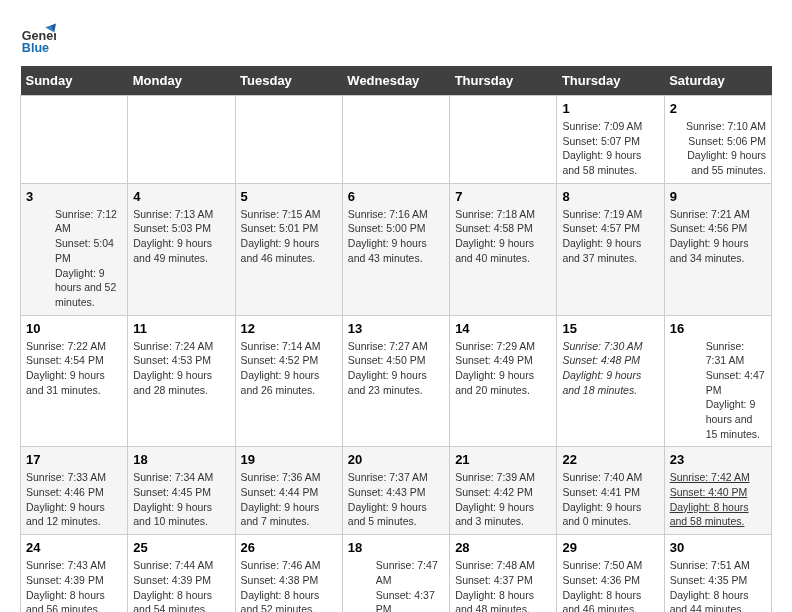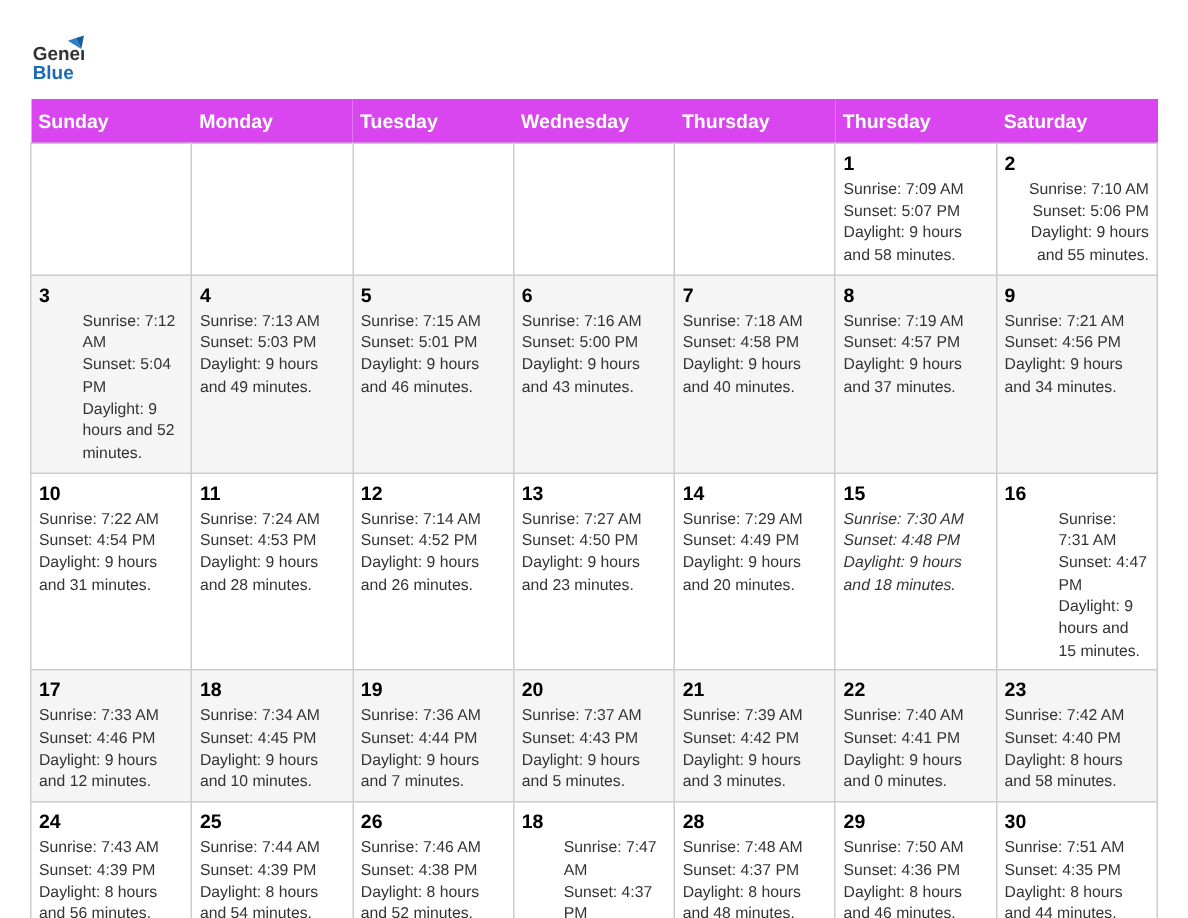--- a/index.html
+++ b/index.html
@@ -36,21 +36,21 @@
     .location-subtitle {
       font-size: 16px;
       color: #555;
     }
     table {
       width: 100%;
       border-collapse: collapse;
       font-size: 11px;
     }
     thead tr th {
-      background-color: #d946ef;
+      background-color: #404040;
       color: #fff;
       padding: 7px 5px;
       text-align: left;
       font-size: 13px;
       font-weight: bold;
     }
     tbody tr td {
       border: 1px solid #ccc;
       vertical-align: top;
       padding: 5px;
@@ -253,21 +253,21 @@
 Daylight: 9 hours and 3 minutes.</div>
           </td>
           <td>
             <span class="day-number">22</span>
             <div class="day-info" style="white-space: pre-line;">Sunrise: 7:40 AM
 Sunset: 4:41 PM
 Daylight: 9 hours and 0 minutes.</div>
           </td>
           <td>
             <span class="day-number">23</span>
-            <div class="day-info" style="white-space: pre-line;">Sunrise: 7:42 AM
+            <div class="day-info" style="white-space: pre-line; text-decoration: underline;">Sunrise: 7:42 AM
 Sunset: 4:40 PM
 Daylight: 8 hours and 58 minutes.</div>
           </td>
         </tr>
         <tr>
           <td>
             <span class="day-number">24</span>
             <div class="day-info" style="white-space: pre-line;">Sunrise: 7:43 AM
 Sunset: 4:39 PM
 Daylight: 8 hours and 56 minutes.</div>

